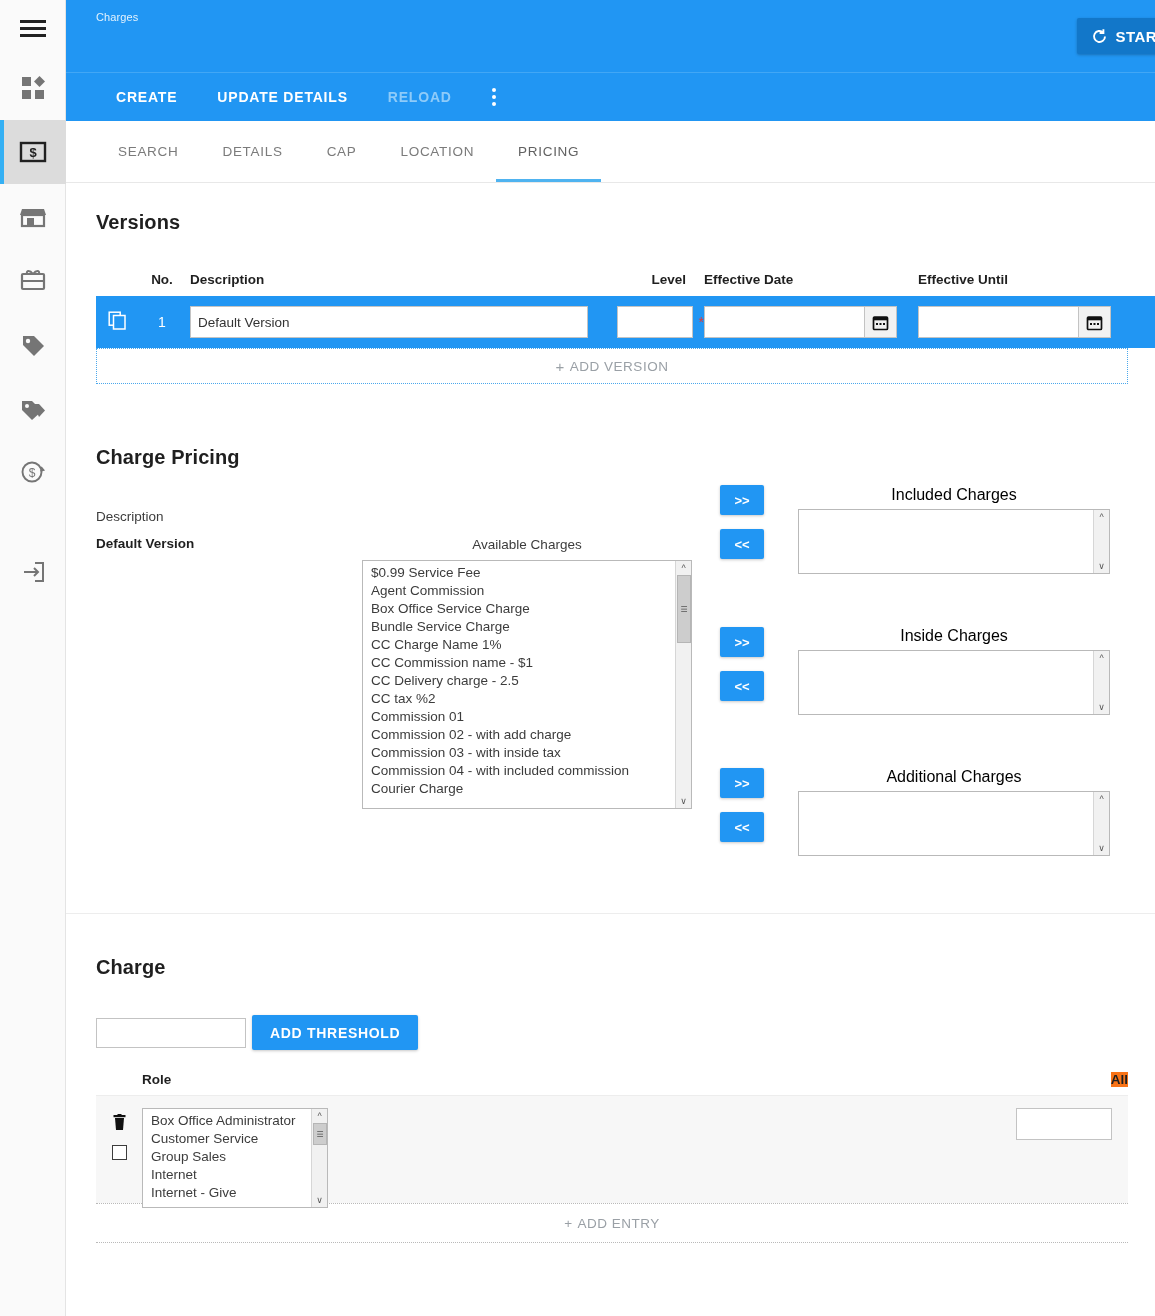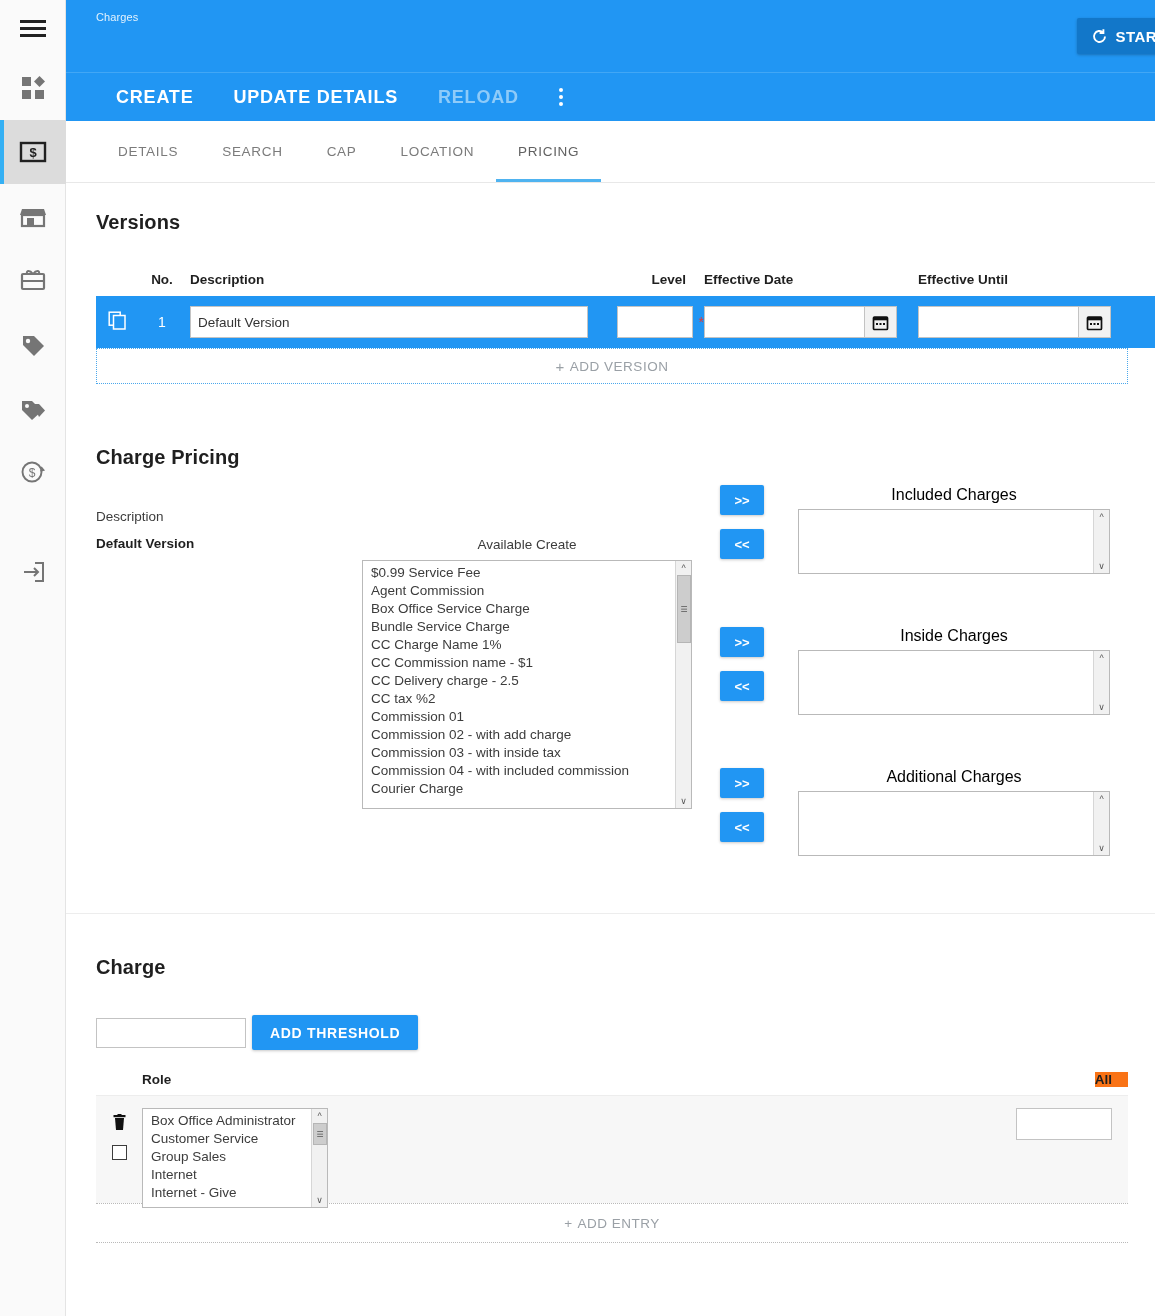--- a/index.html
+++ b/index.html
@@ -66,21 +66,21 @@
     font-family: "Liberation Sans", sans-serif;
   }
   .start-over svg { display:block; }
 
   .action-bar {
     background: #2196f3; height: 49px;
     border-top: 1px solid #42a7f5;
     display: flex; align-items: center; padding-left: 30px; gap: 0;
   }
   .act {
-    color: #ffffff; font-size: 18px; font-weight: bold;
+    color: #ffffff; font-size: 14px; font-weight: bold;
     letter-spacing: .8px; padding: 0 20px; height: 49px;
     display: flex; align-items: center; cursor: pointer;
   }
   .act.disabled { color: #8ecbf9; cursor: default; }
   .kebab {
     width: 44px; height: 49px; display: flex; flex-direction: column;
     align-items: center; justify-content: center; gap: 3px; cursor: pointer;
   }
   .kebab i { width: 4px; height: 4px; border-radius: 50%; background: #fff; display:block; }
 
@@ -205,21 +205,21 @@
     letter-spacing: .7px; cursor: pointer;
     box-shadow: 0 1px 3px rgba(0,0,0,.22);
     font-family: "Liberation Sans", sans-serif;
   }
   .price-head {
     display: flex; justify-content: space-between; align-items: flex-end;
     width: 1032px; margin-top: 22px; padding-bottom: 8px;
     font-size: 13.5px; font-weight: bold; color: #1f1f1f;
   }
   .price-head .role-h { padding-left: 46px; }
-  .price-head .all-h { padding-right: 16px; background:#f97316; }
+  .price-head .all-h { background:#f97316; }
   .price-row {
     width: 1032px; background: #f7f7f7; height: 108px;
     display: flex; align-items: flex-start; padding: 12px 0 0 0;
     border-top: 1px solid #ededed;
   }
   .row-tools {
     width: 46px; display: flex; flex-direction: column; align-items: center; gap: 10px;
     padding-top: 6px;
   }
   .chk { width: 15px; height: 15px; border: 1px solid #3c3c3c; background: #fff; cursor: pointer; }
@@ -350,22 +350,22 @@
       <div class="act">UPDATE DETAILS</div>
       <div class="act disabled">RELOAD</div>
       <div class="kebab">
           <i></i>
           <i></i>
           <i></i>
         </div>
     </div>
 
     <div class="tabs">
+      <div class="tab">SEARCH</div>
       <div class="tab">DETAILS</div>
-      <div class="tab">SEARCH</div>
       <div class="tab">CAP</div>
       <div class="tab">LOCATION</div>
       <div class="tab active">PRICING</div>
     </div>
 
     <div class="content">
 
       <div class="sec-pad versions-wrap">
         <div class="h2">Versions</div>
 
@@ -434,21 +434,21 @@
       </div>
 
       <div class="sec-pad cp-wrap">
         <div class="h2">Charge Pricing</div>
         <div class="cp-desc-label">Description</div>
         <div class="cp-desc-val">Default Version</div>
 
         <div class="transfer">
 
           <div style="position:absolute; left:266px; top:26px; width:330px;">
-            <div class="list-title">Available Create</div>
+            <div class="list-title">Available Charges</div>
           </div>
           <div class="listbox" style="position:absolute; left:266px; top:49px; width:330px; height:249px;">
             <div class="items">
               <div>$0.99 Service Fee</div>
               <div>Agent Commission</div>
               <div>Box Office Service Charge</div>
               <div>Bundle Service Charge</div>
               <div>CC Charge Name 1%</div>
               <div>CC Commission name - $1</div>
               <div>CC Delivery charge - 2.5</div>

